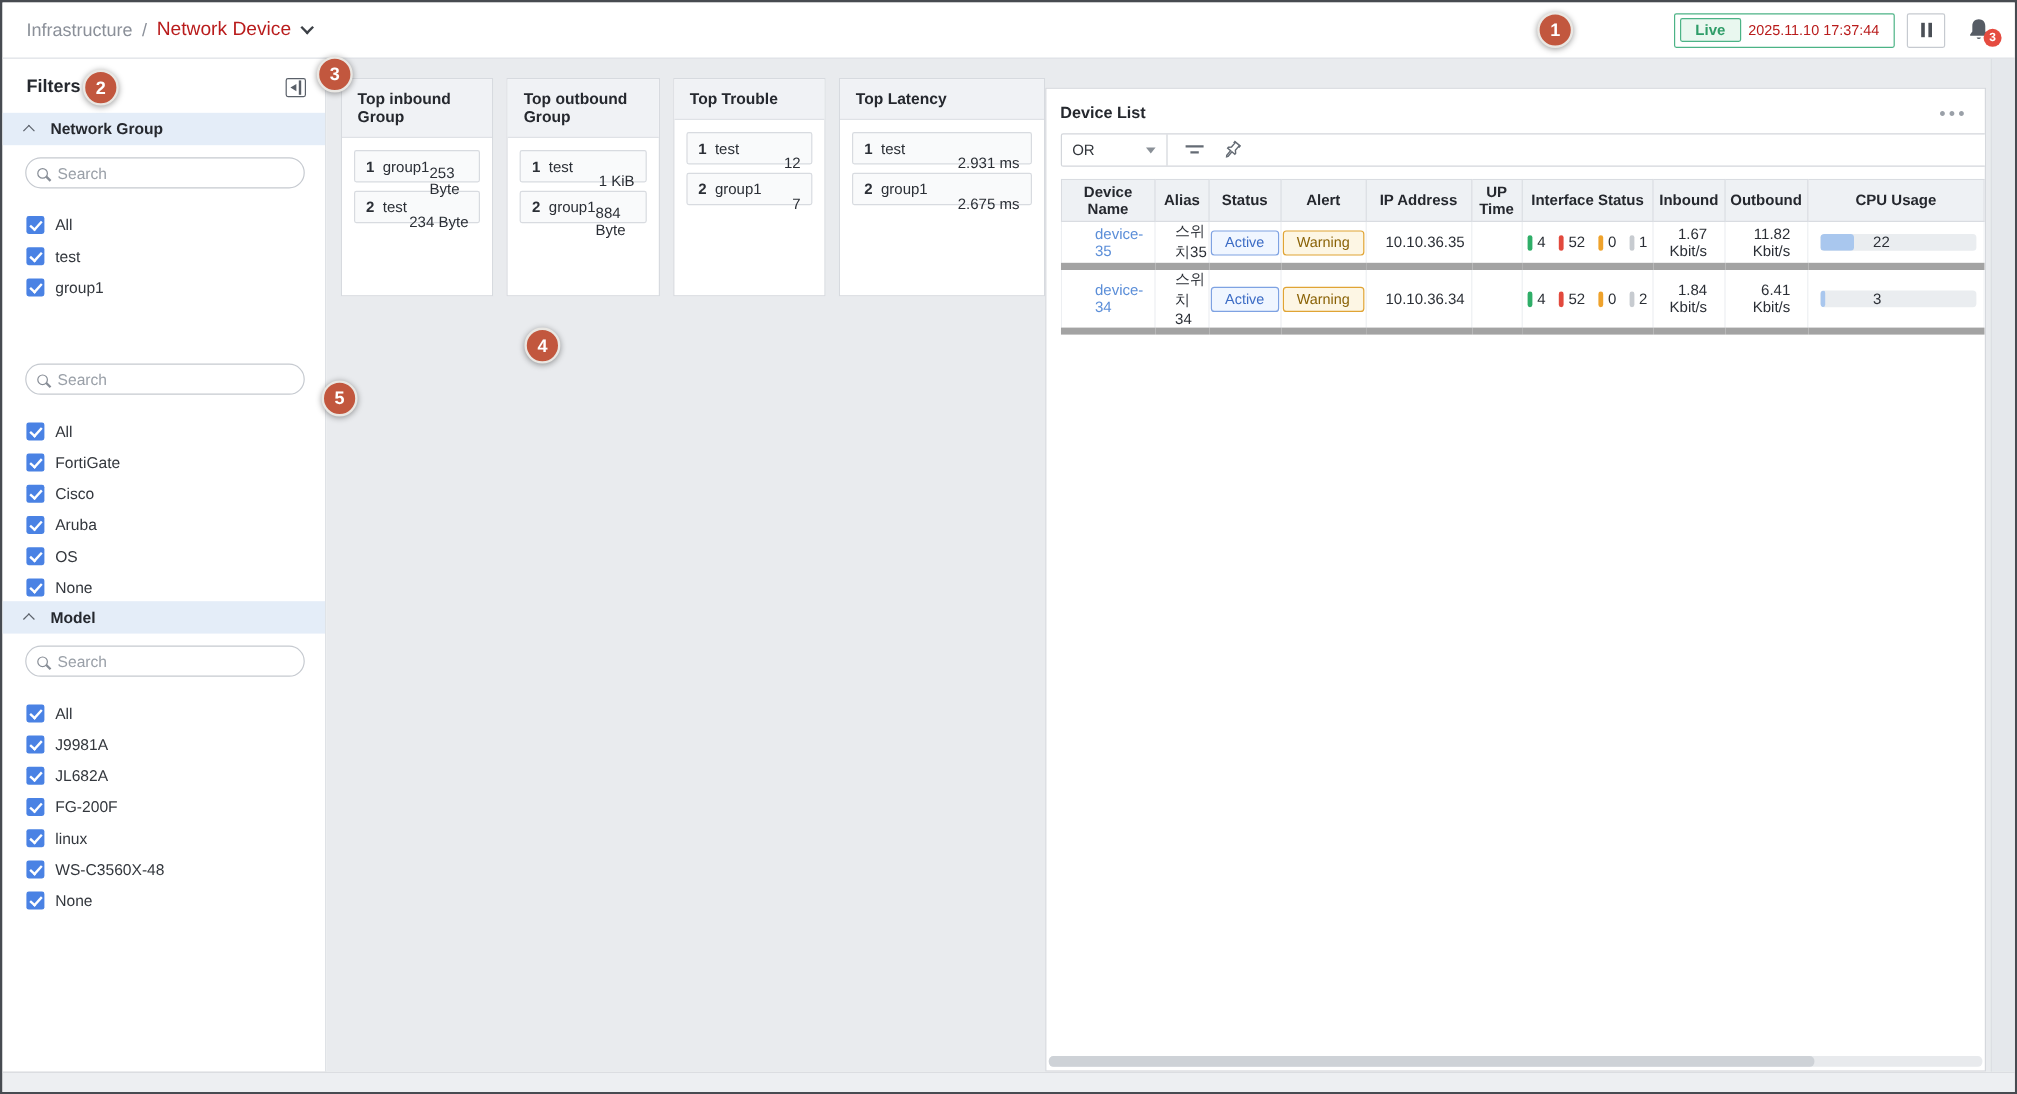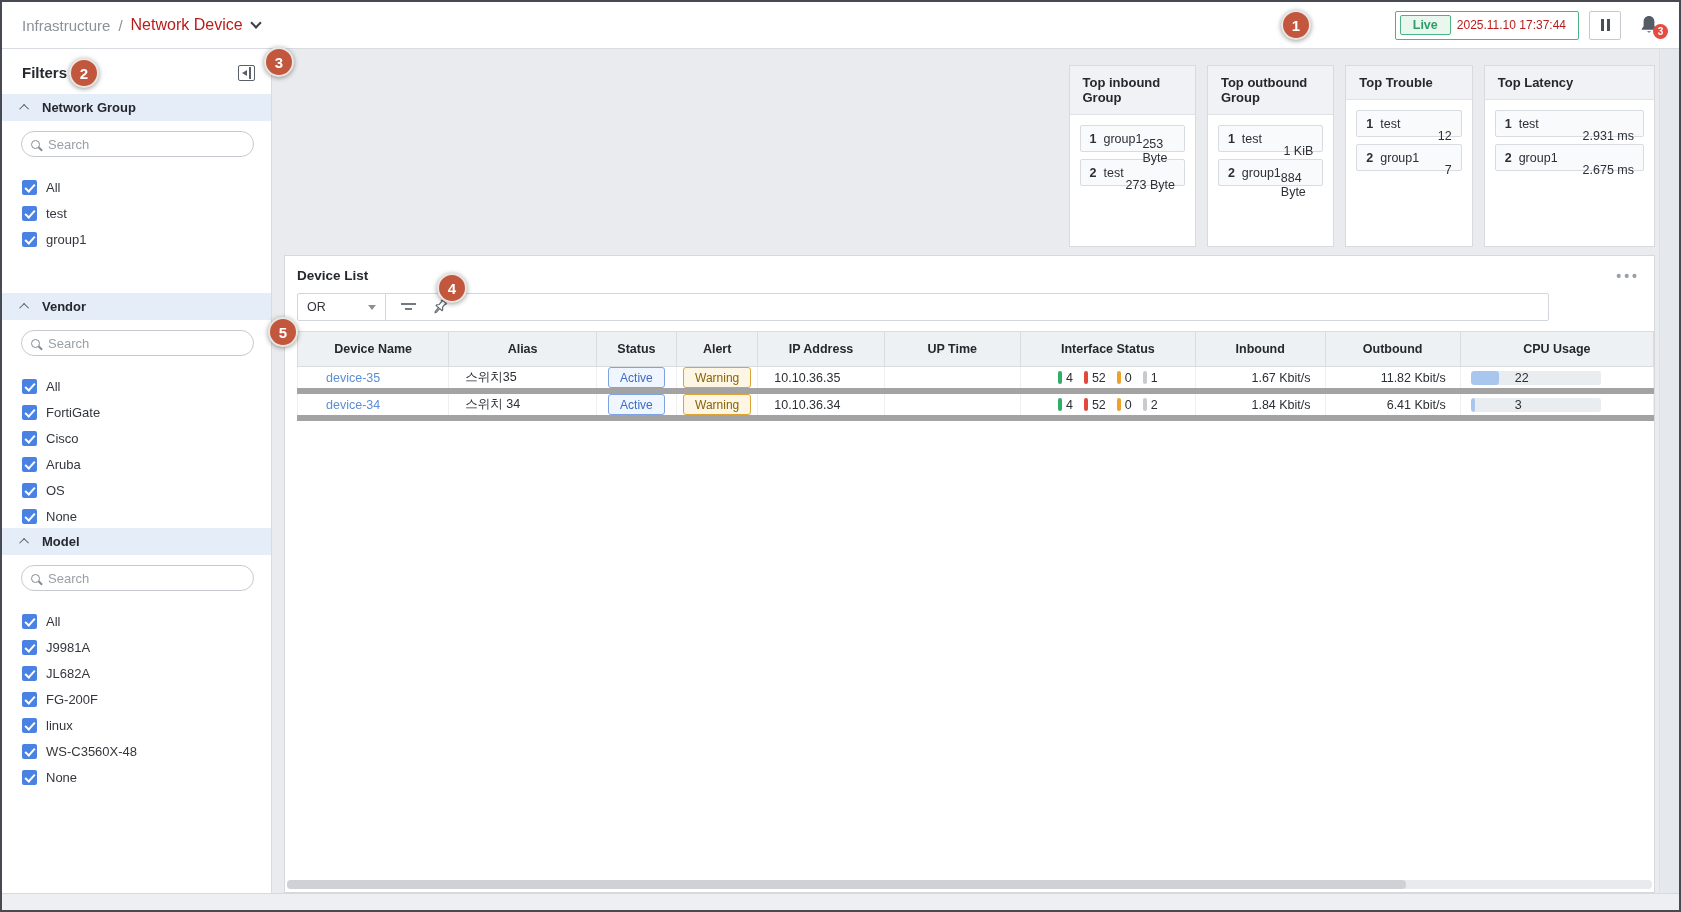--- a/index.html
+++ b/index.html
@@ -53,22 +53,22 @@
   .cb::after { content:""; position:absolute; left:5px; top:2px; width:4px; height:8px;
                border:solid #fff; border-width:0 2px 2px 0; transform:rotate(42deg); }
   .cb-label { font-size:13px; color:#33373d; }
   .sec-gap-lg { height:46px; } .sec-gap-sm { height:4px; }
   .collapse-icon { width:17px; height:16px; border:1.6px solid #5a6069; border-radius:2px; position:relative; cursor:pointer; }
   .collapse-icon::before { content:""; position:absolute; right:3px; top:1px; bottom:1px; width:2px; background:#5a6069; }
   .collapse-icon::after { content:""; position:absolute; left:3px; top:4px; border-top:3.5px solid transparent;
                border-bottom:3.5px solid transparent; border-right:5px solid #5a6069; }
 
   
-  .main { flex:1; background:#e9ebee; padding:16px 24px 0 12px; display:flex; flex-direction:column;
-          min-width:0; position:relative;align-items:flex-end; }
+  .main { flex:1; background:#e9ebee; padding:16px 24px 0 12px; display:flex; flex-direction:row;
+          min-width:0; position:relative; }
   .v-gutter { position:absolute; top:0; right:0; bottom:0; width:20px; background:#e5e8ec; border-left:1px solid #dcdfe3; }
 
   
   .cards-row { display:flex; gap:11px; height:182px; flex:none; }
   .card { background:#fff; border:1px solid #d7dadf; flex:1; display:flex; flex-direction:column; min-width:0; }
   .card.wide { flex:1.35; }
   .card-hd { background:#f0f2f5; border-bottom:1px solid #dfe2e6; padding:9px 13px; font-size:13px;
              font-weight:bold; color:#25282e; flex:none; }
   .card-body { padding:10px 10px 0 10px; }
   .rank-row { border:1px solid #d8dbe0; border-radius:2px; background:#f9fafb; height:27px; display:flex;
@@ -187,24 +187,20 @@
       <div class="cb-row">
         <span class="cb"></span>
         <span class="cb-label">test</span>
       </div>
       <div class="cb-row">
         <span class="cb"></span>
         <span class="cb-label">group1</span>
       </div>
       <div class="sec-gap-lg"></div>
 
-      <div class="sec-hd">
-        <span class="chev-up"></span>
-        <span class="sec-label">Vendor</span>
-      </div>
       <div class="search-box">
         <span class="mag"></span>
         <input type="text" placeholder="Search" style="">
       </div>
       <div class="cb-row">
         <span class="cb"></span>
         <span class="cb-label">All</span>
       </div>
       <div class="cb-row">
         <span class="cb"></span>
@@ -275,21 +271,21 @@
           <div class="card-hd">Top inbound Group</div>
           <div class="card-body">
             <div class="rank-row">
               <span class="rank-num">1</span>
               <span>group1</span>
               <span class="rank-val">253 Byte</span>
             </div>
             <div class="rank-row">
               <span class="rank-num">2</span>
               <span>test</span>
-              <span class="rank-val">273 Byte</span>
+              <span class="rank-val">234 Byte</span>
             </div>
           </div>
         </div>
 
         <div class="card">
           <div class="card-hd">Top outbound Group</div>
           <div class="card-body">
             <div class="rank-row">
               <span class="rank-num">1</span>
               <span>test</span>

